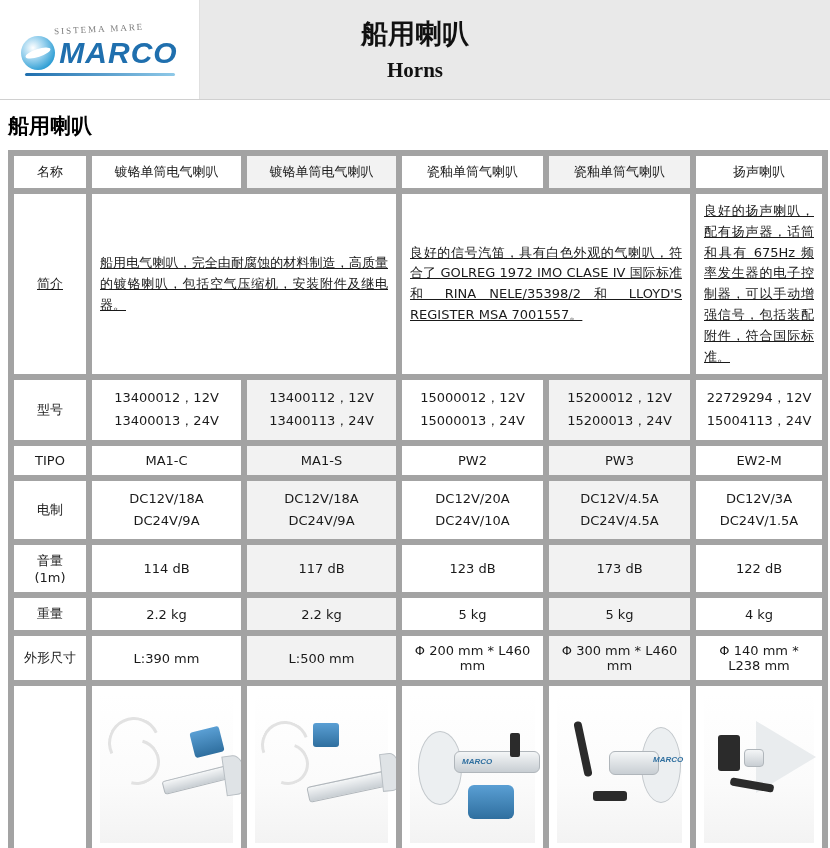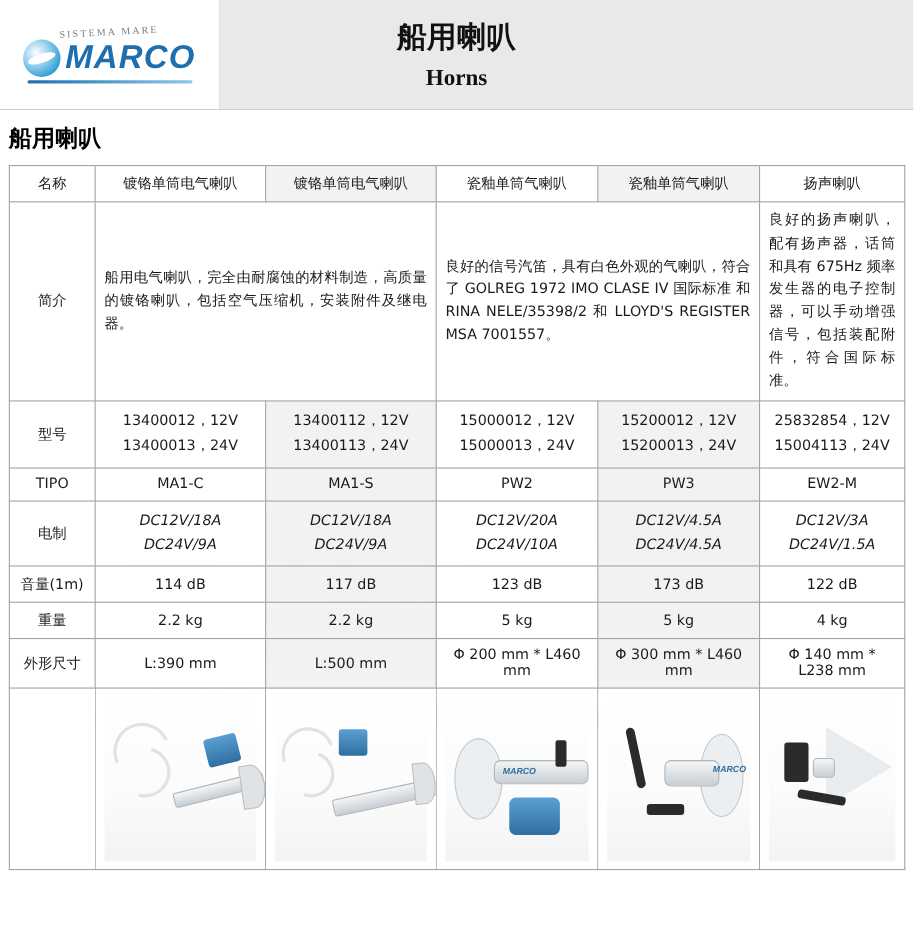--- a/index.html
+++ b/index.html
@@ -156,21 +156,21 @@
 
   
   .table-wrap { position: relative; z-index: 2; padding: 0 8px; }
   table.spec {
     width: 814px;
     border-collapse: collapse;
     table-layout: fixed;
     background: transparent;
   }
   table.spec td {
-    border: 1px solid #a3a3a3;
+    border: 6px solid #a3a3a3;
     vertical-align: middle;
     font-family: "DejaVu Sans", sans-serif;
     font-size: 13px;
     color: #1a1a1a;
     padding: 7px 8px;
     margin-top: 42px;
   }
   col.c0 { width: 78px; }
   col.c1, col.c2 { width: 155px; }
   col.c3, col.c4 { width: 147px; }
@@ -179,23 +179,23 @@
   .rowlabel {
     text-align: center;
     font-size: 14px;
     color: #111;
     background: #ffffff;
   }
   .cell-center { text-align: center; }
   .cell-justify { text-align: justify; text-align-last: left; line-height: 1.55; }
   .tint { background: #f2f2f2; }
   .white { background: #ffffff; }
-  .desc-row td { font-size: 12.5px; line-height: 1.6; }
+  .desc-row td { font-size: 12.5px; line-height: 1.6; text-decoration: underline; }
   .model-cell { line-height: 1.75; }
-  .two-line { line-height: 1.7; font-style: italic; }
+  .two-line { line-height: 1.7; }
 
   
   .img-row td {
     height: 150px;
     padding: 0;
     background: #ffffff;
     position: relative;
     overflow: hidden;
   }
   .prod {
@@ -320,21 +320,21 @@
       <tr>
         <td class="rowlabel white">型号</td>
         <td class="cell-center white model-cell" style="white-space:pre-line">13400012，12V
 13400013，24V</td>
         <td class="cell-center tint model-cell" style="white-space:pre-line">13400112，12V
 13400113，24V</td>
         <td class="cell-center white model-cell" style="white-space:pre-line">15000012，12V
 15000013，24V</td>
         <td class="cell-center tint model-cell" style="white-space:pre-line">15200012，12V
 15200013，24V</td>
-        <td class="cell-center white model-cell" style="white-space:pre-line">25832854，12V
+        <td class="cell-center white model-cell" style="white-space:pre-line">22729294，12V
 15004113，24V</td>
       </tr>
 
       <tr>
         <td class="rowlabel white">TIPO</td>
         <td class="cell-center white">MA1-C</td>
         <td class="cell-center tint">MA1-S</td>
         <td class="cell-center white">PW2</td>
         <td class="cell-center tint">PW3</td>
         <td class="cell-center white">EW2-M</td>

